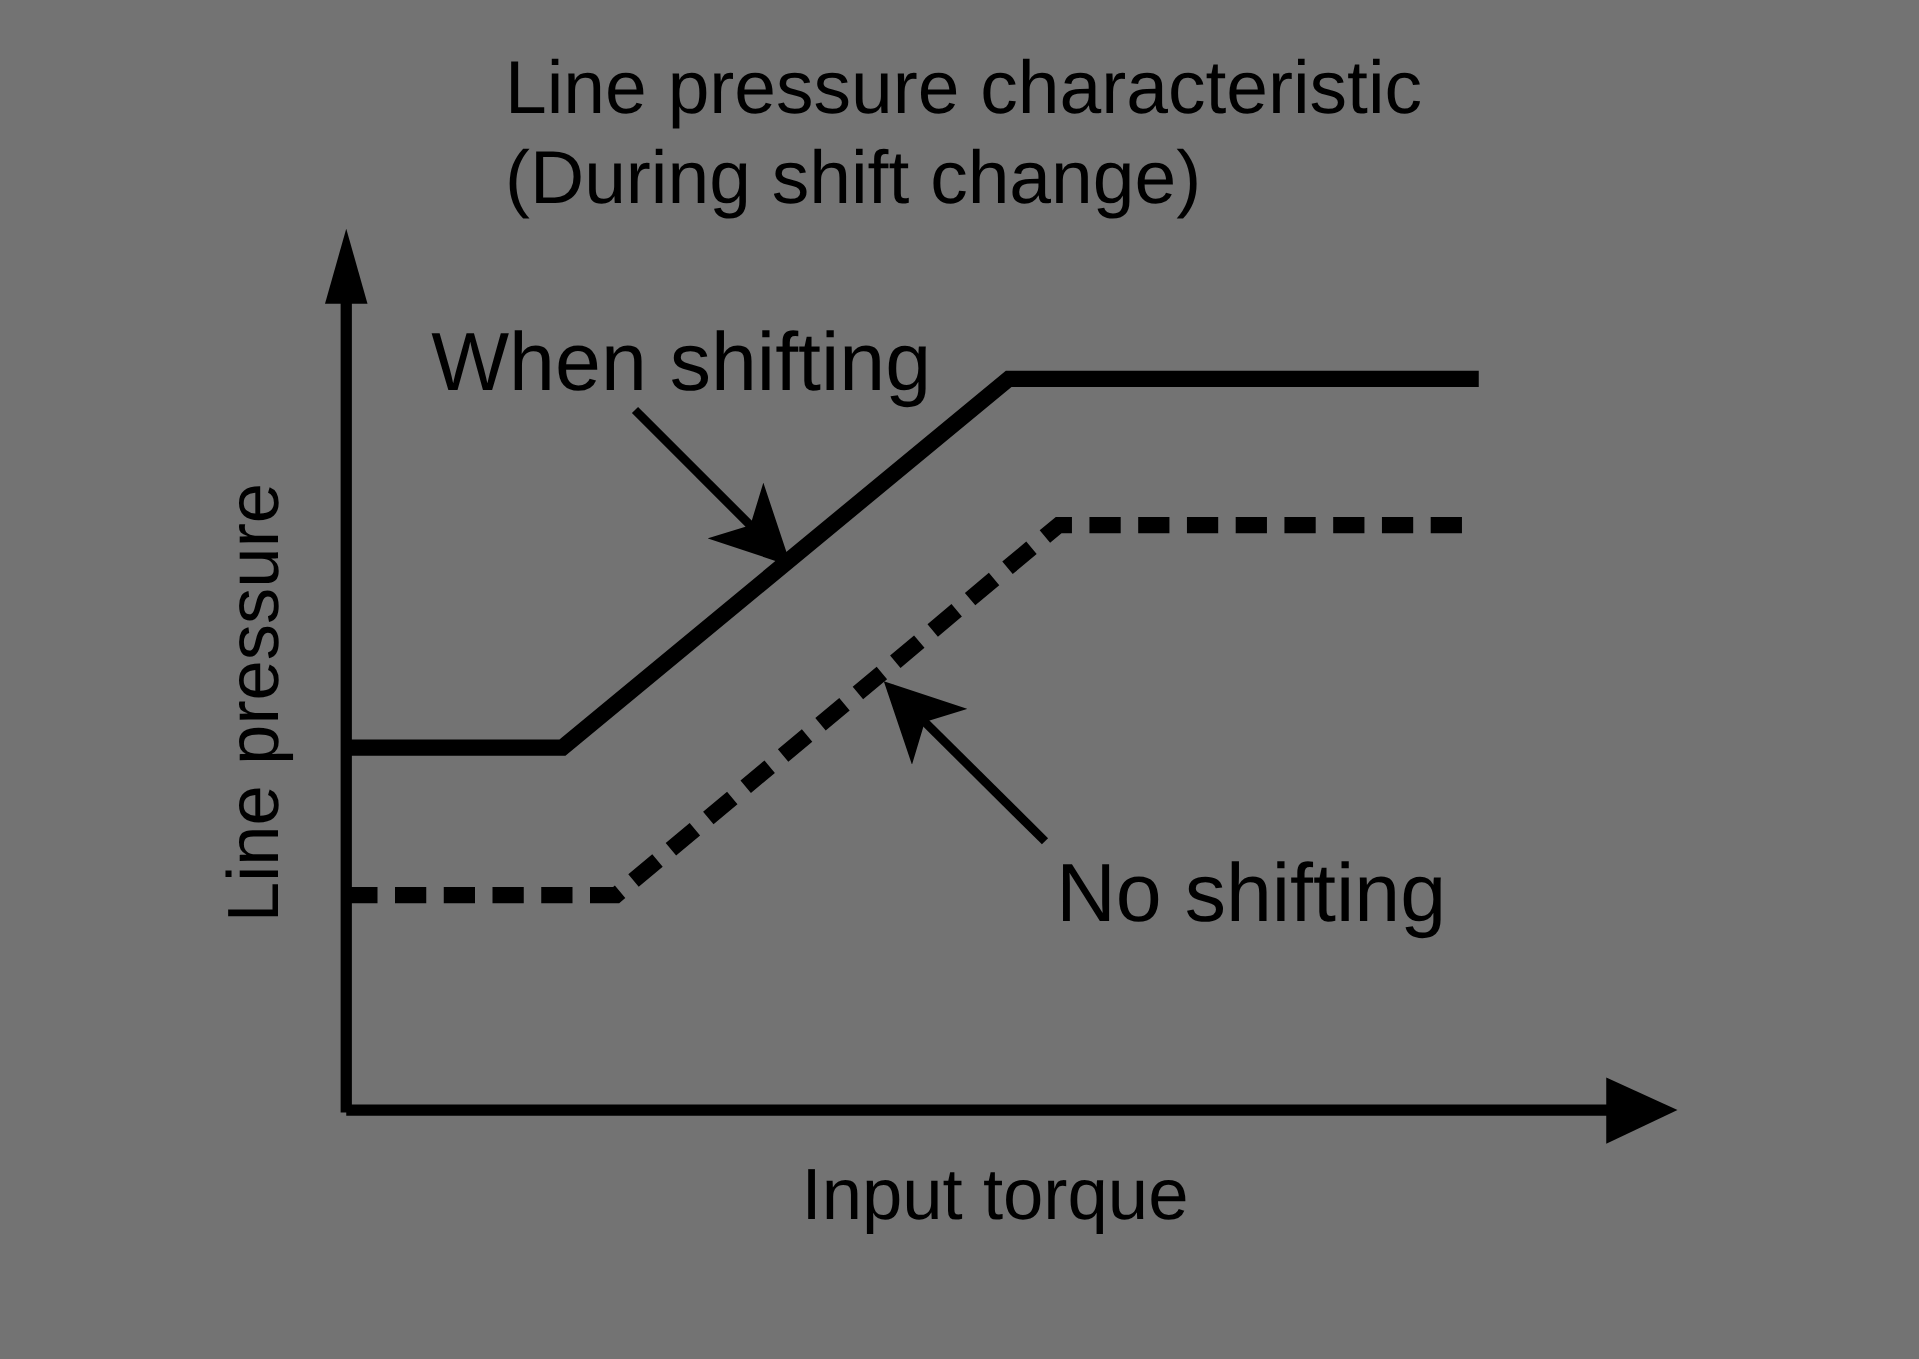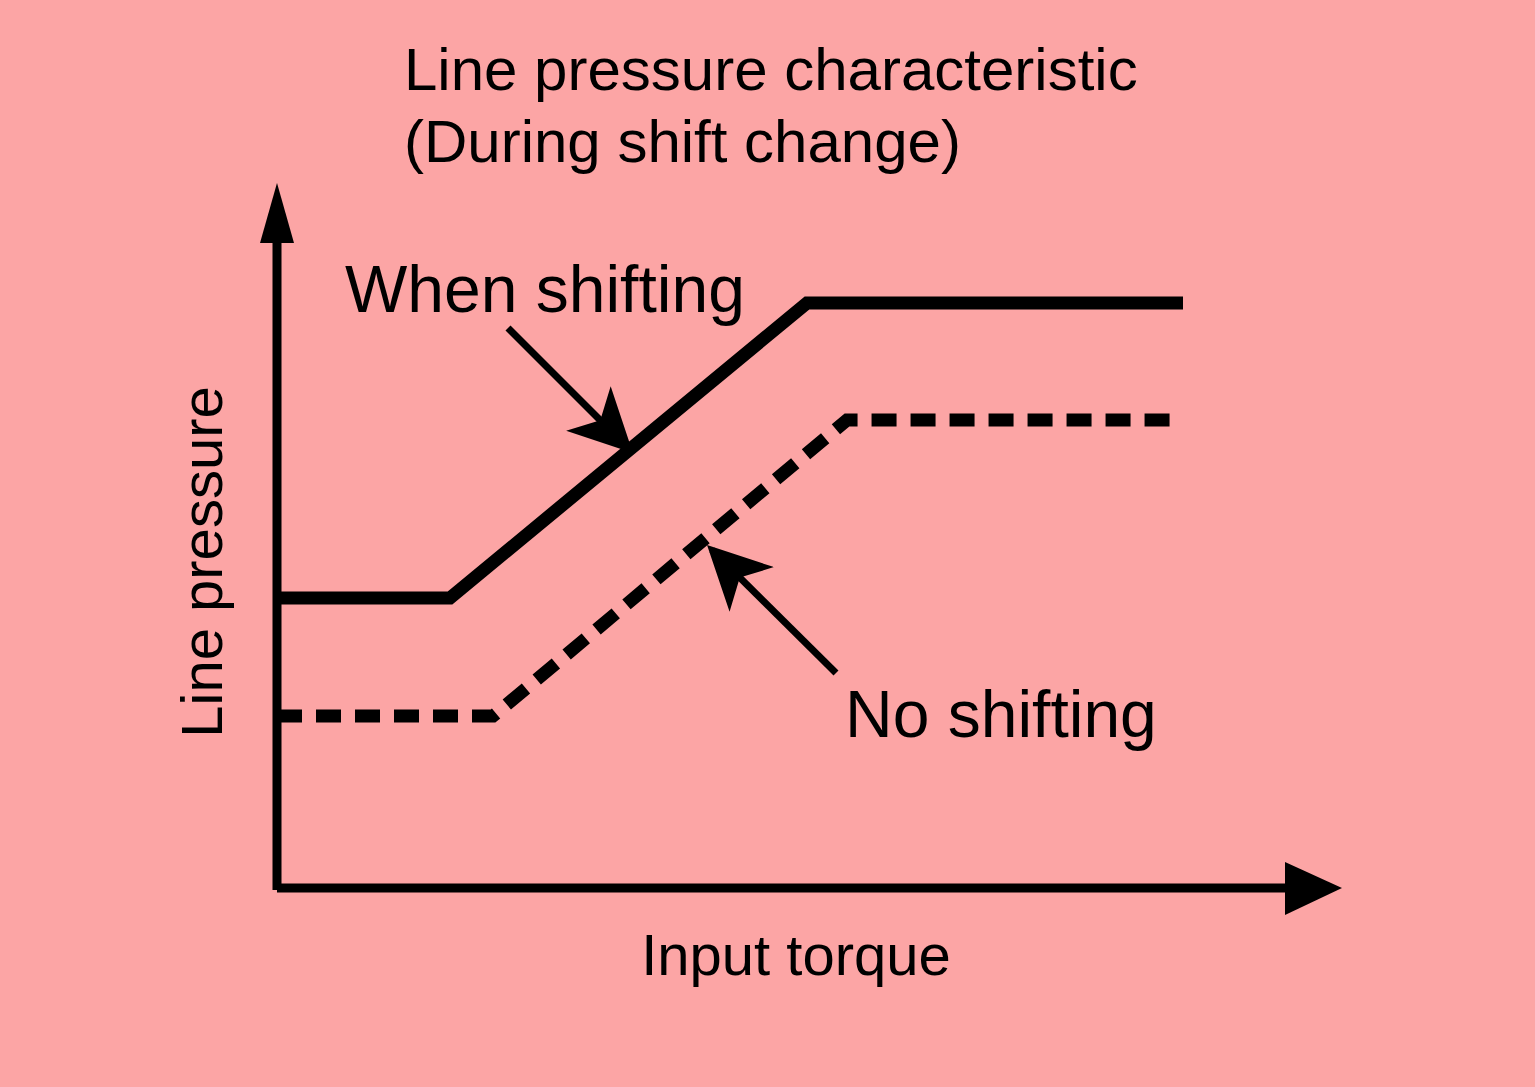--- a/index.html
+++ b/index.html
@@ -11,21 +11,21 @@
     width: 1535px;
     height: 1087px;
     overflow: hidden;
     font-family: "Liberation Sans", sans-serif;
     color: #000000;
   }
   #figure-root {
     position: relative;
     width: 1535px;
     height: 1087px;
-    background: #fca5a5;
+    background: #737373;
   }
   #chart-svg {
     position: absolute;
     left: 0;
     top: 0;
     width: 1535px;
     height: 1087px;
     display: block;
   }
   .svg-text {

